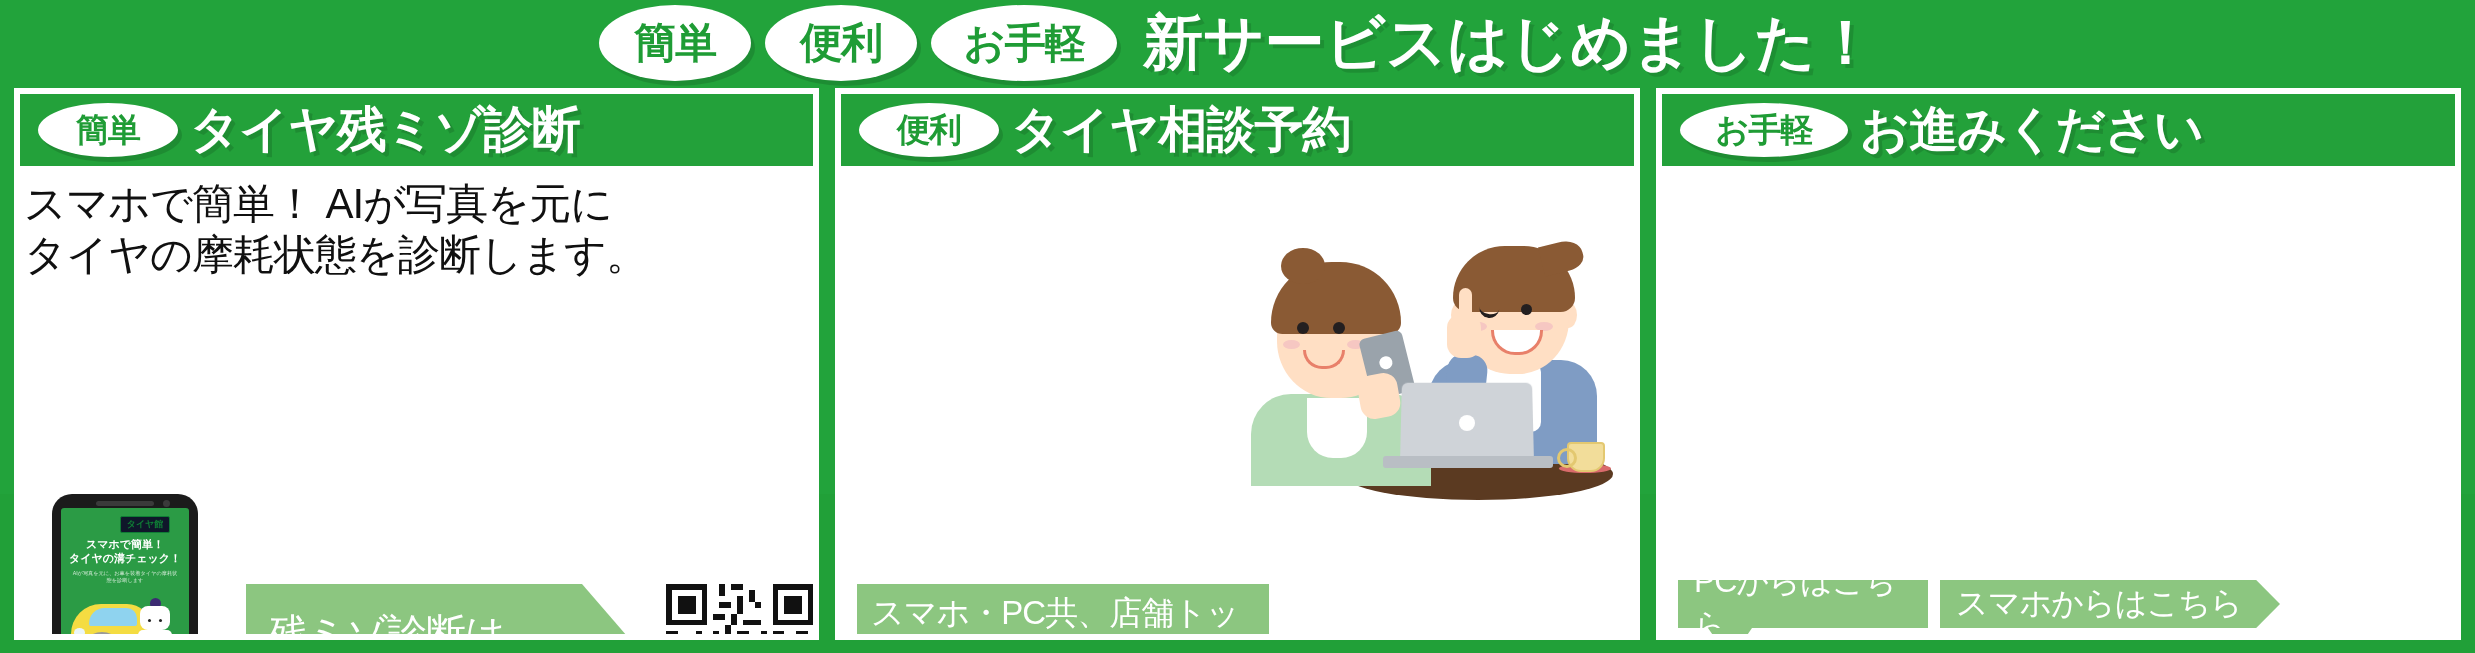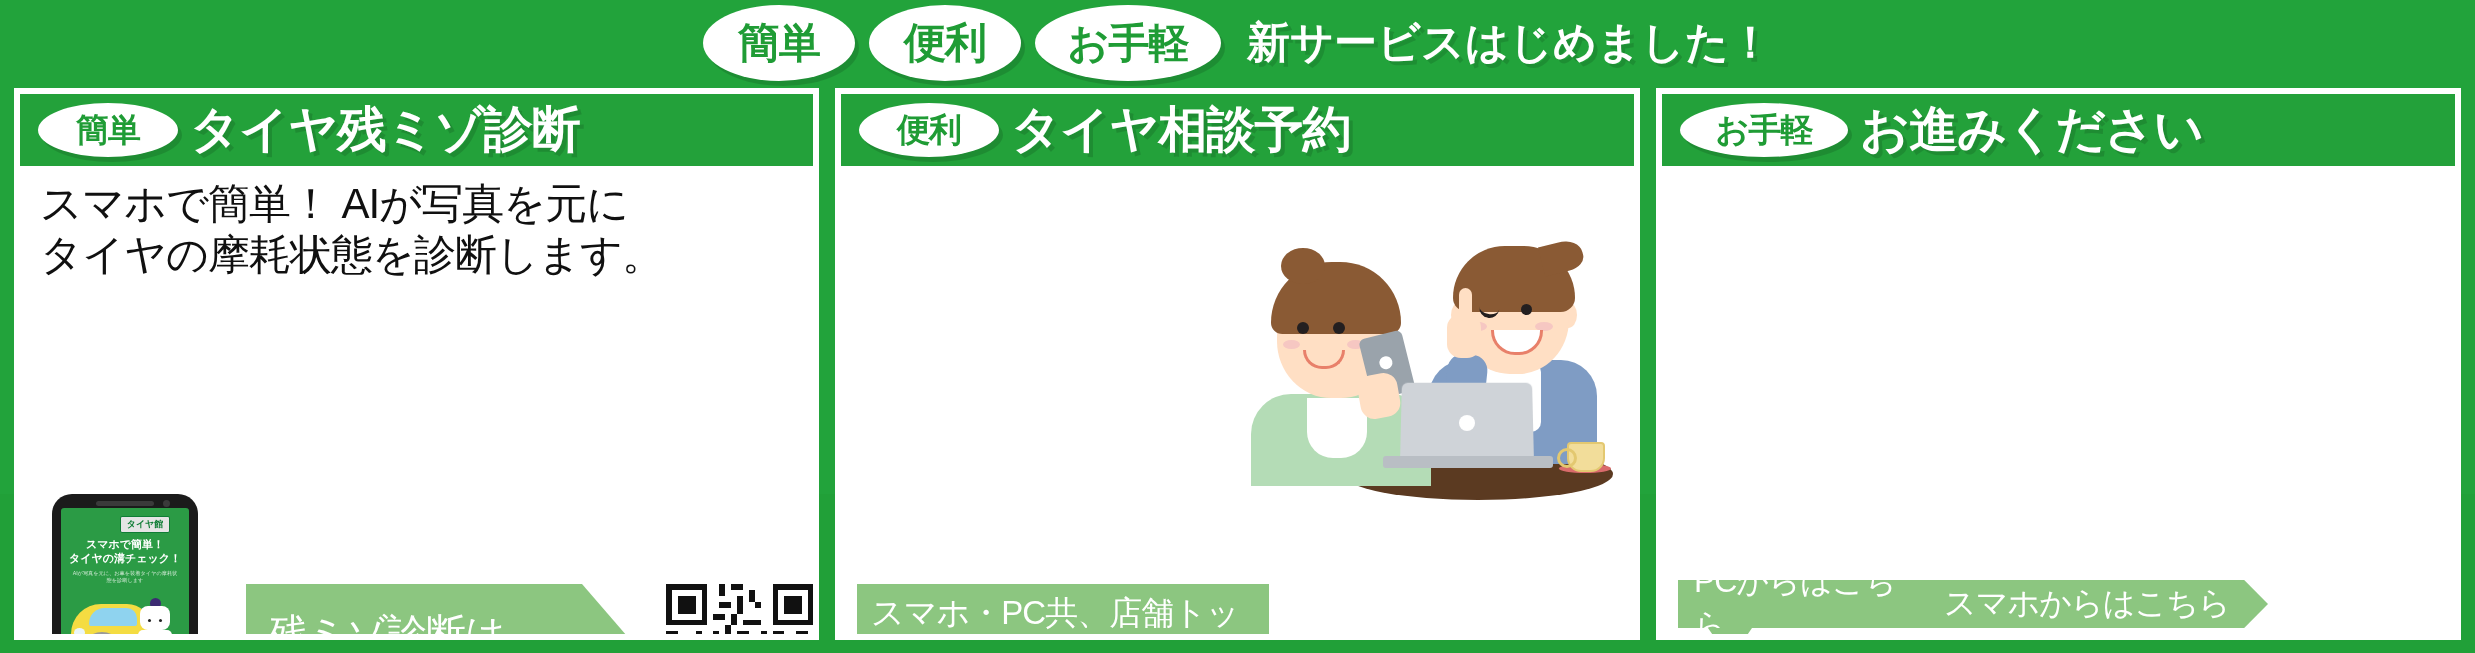--- a/index.html
+++ b/index.html
@@ -14,21 +14,21 @@
   .header{position:absolute;left:0;top:0;width:2475px;height:86px;display:flex;align-items:center;justify-content:center;gap:14px;}
   .pill{
     background:#ffffff;border-radius:50%;
     display:flex;align-items:center;justify-content:center;
     color:#1f9c35;font-weight:bold;letter-spacing:-1px;
     box-shadow:4px 5px 0 rgba(0,0,0,0.13);
   }
   .pill.h{width:152px;height:76px;font-size:42px;}
   .pill.h3{width:186px;height:76px;font-size:41px;}
   .headline{
-    color:#ffffff;font-size:43px;font-weight:bold;letter-spacing:0px;
+    color:#ffffff;font-size:60px;font-weight:bold;letter-spacing:0px;
     margin-left:12px;white-space:nowrap;
     text-shadow:4px 4px 0 rgba(0,0,0,0.12);
   }
 
   
   .panels{position:absolute;left:14px;top:88px;width:2447px;height:552px;display:flex;gap:16px;}
   .panel{
     background:#ffffff;border:6px solid #ffffff;box-sizing:border-box;
     width:805px;height:552px;position:relative;overflow:hidden;
   }
@@ -37,21 +37,21 @@
     position:absolute;left:0;top:0;width:100%;height:72px;background:#23a13a;
     display:flex;align-items:center;padding-left:18px;box-sizing:border-box;gap:12px;
   }
   .panel-head .pill.s{width:140px;height:54px;font-size:33px;border-radius:50%;}
   .panel-title{
     color:#ffffff;font-size:49px;font-weight:bold;white-space:nowrap;letter-spacing:-1px;
     text-shadow:4px 4px 0 rgba(0,0,0,0.13);
   }
 
   .lead{
-    position:absolute;left:20px;top:84px;width:780px;
+    position:absolute;left:4px;top:84px;width:780px;
     color:#101010;font-size:42px;line-height:1.22;font-weight:500;letter-spacing:-1px;
   }
   .lead .small-paren{font-size:21px;line-height:1.02;display:inline-block;vertical-align:middle;text-align:center;}
   .paren{font-size:44px;vertical-align:middle;}
 
   
   .fineprint{
     position:absolute;color:#101010;font-size:19px;line-height:1.25;letter-spacing:-0.5px;
   }
   .fp1{left:206px;top:404px;width:420px;}
@@ -60,21 +60,21 @@
   .phone{
     position:absolute;left:32px;top:400px;width:146px;height:246px;
     background:#1b1b1b;border-radius:20px 20px 0 0;box-sizing:border-box;padding:14px 9px 0 9px;
   }
   .phone-notch{position:absolute;left:50%;top:7px;transform:translateX(-50%);width:58px;height:5px;background:#3a3a3a;border-radius:3px;}
   .phone-dot{position:absolute;left:calc(50% + 38px);top:6px;width:7px;height:7px;border-radius:50%;background:#3a3a3a;}
   .phone-screen{
     position:relative;width:128px;height:226px;background:#2b9b45;border-radius:3px;overflow:hidden;
     display:flex;flex-direction:column;align-items:center;padding-top:8px;box-sizing:border-box;
   }
-  .ph-logo{background:#e5e5e5;color:#0f7d35;font-size:9px;font-weight:bold;padding:1px 6px;border:1px solid #0f7d35;border-radius:2px;margin-bottom:5px;margin-left:40px;}
+  .ph-logo{background:#0f172a;color:#0f7d35;font-size:9px;font-weight:bold;padding:1px 6px;border:1px solid #0f7d35;border-radius:2px;margin-bottom:5px;margin-left:40px;}
   .ph-h{color:#fff;font-size:11px;font-weight:bold;line-height:1.25;text-align:center;}
   .ph-sub{color:#cfe9d4;font-size:5.2px;line-height:1.35;text-align:center;margin-top:4px;width:108px;}
   .ph-art{position:relative;width:120px;height:88px;margin-top:4px;}
   .car{position:absolute;left:6px;top:16px;width:80px;height:42px;background:#f4dc42;border-radius:30px 24px 6px 6px;}
   .car-win{position:absolute;left:18px;top:4px;width:48px;height:18px;background:#8fd3ef;border-radius:18px 12px 3px 3px;}
   .car-light{position:absolute;left:3px;top:24px;width:11px;height:9px;border-radius:50%;background:#eaf6f9;}
   .tire{position:absolute;left:16px;top:44px;width:34px;height:34px;border-radius:50%;background:#3b3b3b;border:4px solid #9a9a9a;}
   .tire::after{content:"";position:absolute;left:7px;top:5px;width:18px;height:22px;background:repeating-linear-gradient(90deg,#111 0 3px,#555 3px 5px);border-radius:3px;}
   .robot{position:absolute;left:70px;top:10px;width:40px;height:72px;}
   .rb-head{position:absolute;left:5px;top:8px;width:30px;height:24px;background:#fff;border-radius:8px;}
@@ -135,21 +135,21 @@
   .w-phone{position:absolute;left:114px;top:86px;width:44px;height:62px;background:#9aa3ab;border-radius:6px;transform:rotate(-14deg);}
   .w-phone::after{content:"";position:absolute;left:15px;top:22px;width:13px;height:13px;border-radius:50%;background:#fff;}
   .w-hand{position:absolute;left:108px;top:126px;width:40px;height:44px;background:#ffdfc4;border-radius:14px;transform:rotate(-10deg);}
 
   .greenbox{
     position:absolute;left:16px;top:490px;width:412px;height:148px;background:#8cc680;
     color:#fff;font-size:33px;line-height:1.3;padding:8px 0 0 14px;box-sizing:border-box;letter-spacing:-1px;
   }
 
   
-  .tagrow{position:absolute;left:16px;top:486px;display:flex;justify-content:flex-end;}
+  .tagrow{position:absolute;left:16px;top:486px;display:flex;gap:12px;justify-content:flex-end;}
   .tag{
     background:#8cc680;color:#fff;font-size:32px;letter-spacing:-1px;
     height:48px;display:flex;align-items:center;padding:0 16px;box-sizing:border-box;
     position:relative;
   }
   .tag.a1{width:250px;}
   .tag.a2{width:340px;clip-path:polygon(0 0, 93% 0, 100% 50%, 93% 100%, 0 100%);padding-right:28px;}
   .tag-tail{position:absolute;left:30px;top:48px;width:0;height:0;border-left:22px solid transparent;border-right:22px solid transparent;border-top:32px solid #8cc680;}
 </style>
 </head>

